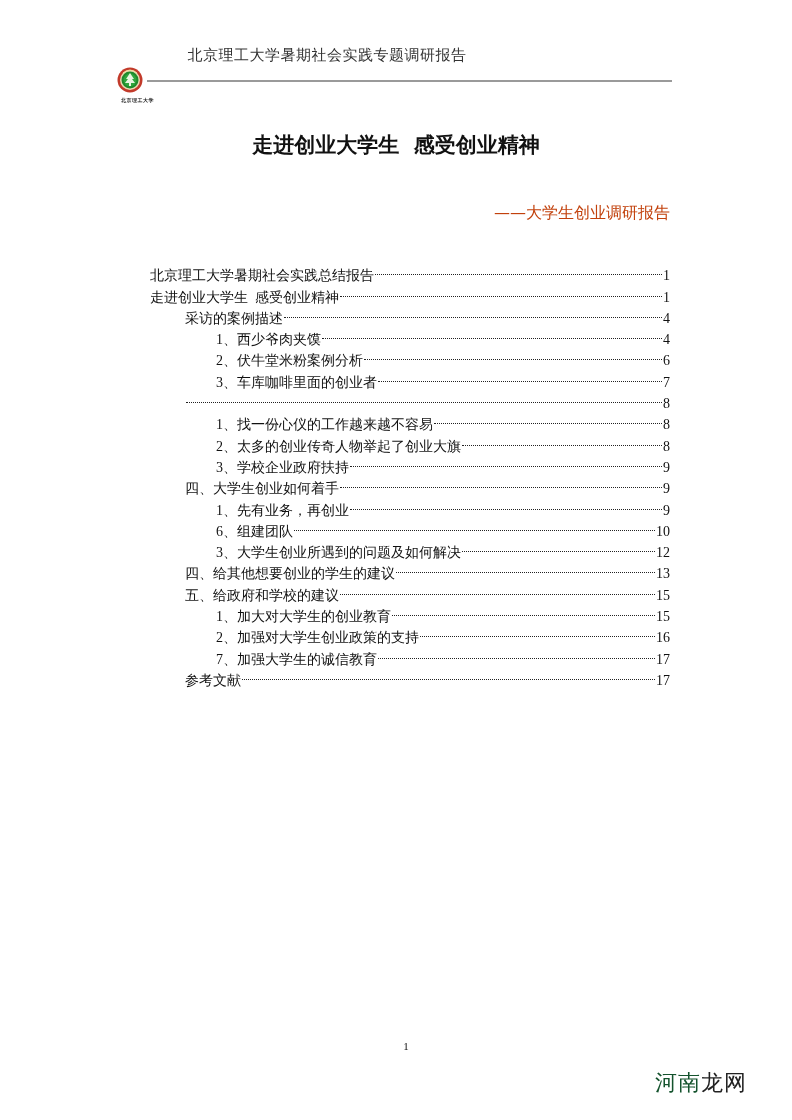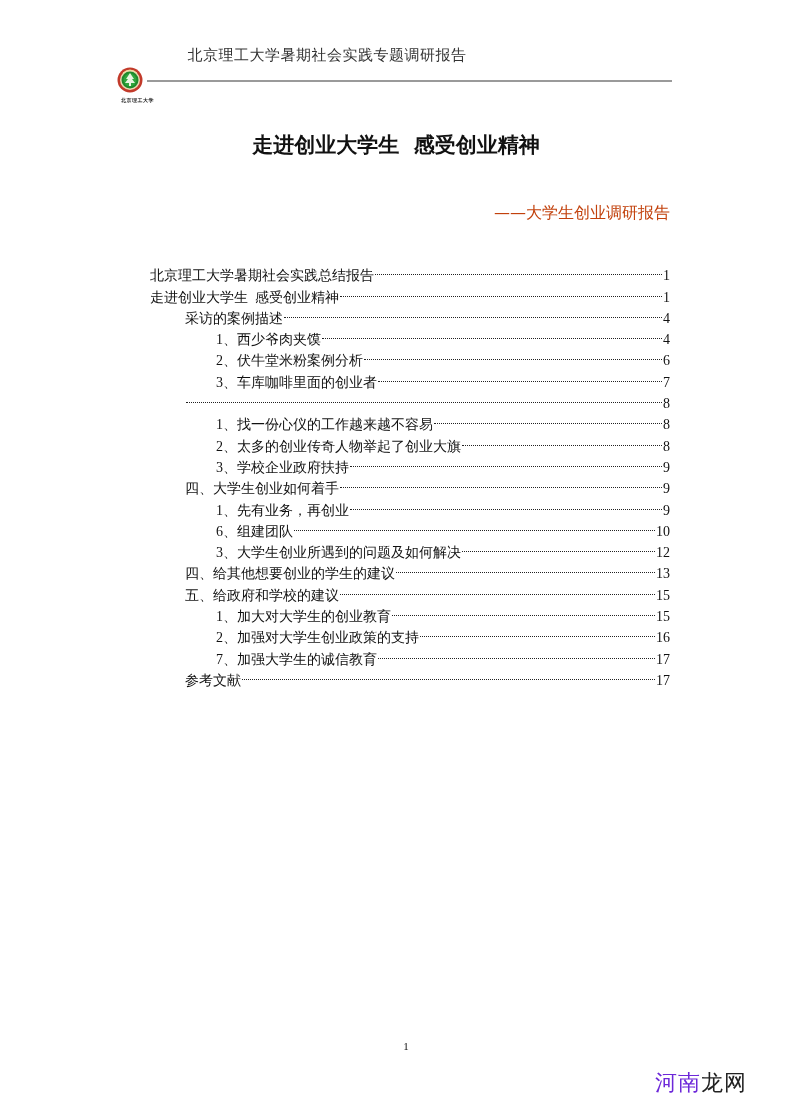--- a/index.html
+++ b/index.html
@@ -122,21 +122,21 @@
       box-sizing: border-box;
     }
     .watermark {
       position: absolute;
       left: 655px;
       top: 1068px;
       font-family: "DejaVu Sans", sans-serif;
       font-size: 22px;
       letter-spacing: 1px;
     }
-    .wm-a { color: #6d28d9; margin-top: 32px; }
+    .wm-a { color: #14532d; margin-top: 32px; }
     .wm-b { color: #222; }
   </style>
 </head>
 <body>
 
 <div class="page-header-title">北京理工大学暑期社会实践专题调研报告</div>
 
 <svg class="logo" viewBox="0 0 56 46" width="56" height="46">
   <circle cx="13" cy="16" r="12.5" fill="#c23a2a"></circle>
   <circle cx="13" cy="16" r="10" fill="#e9d9b0"></circle>

